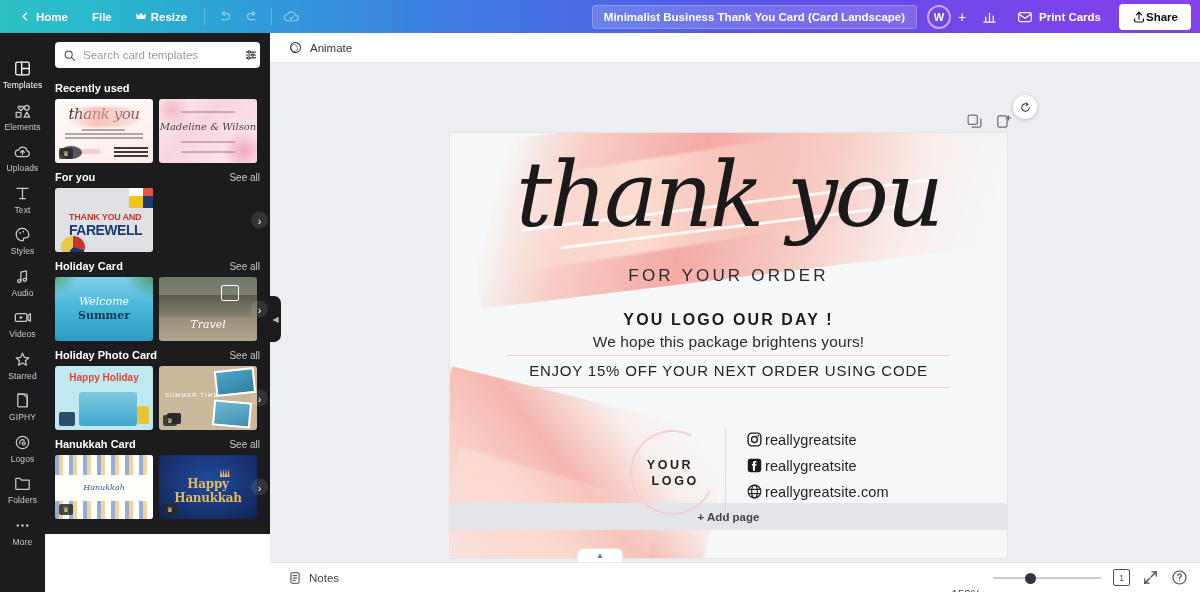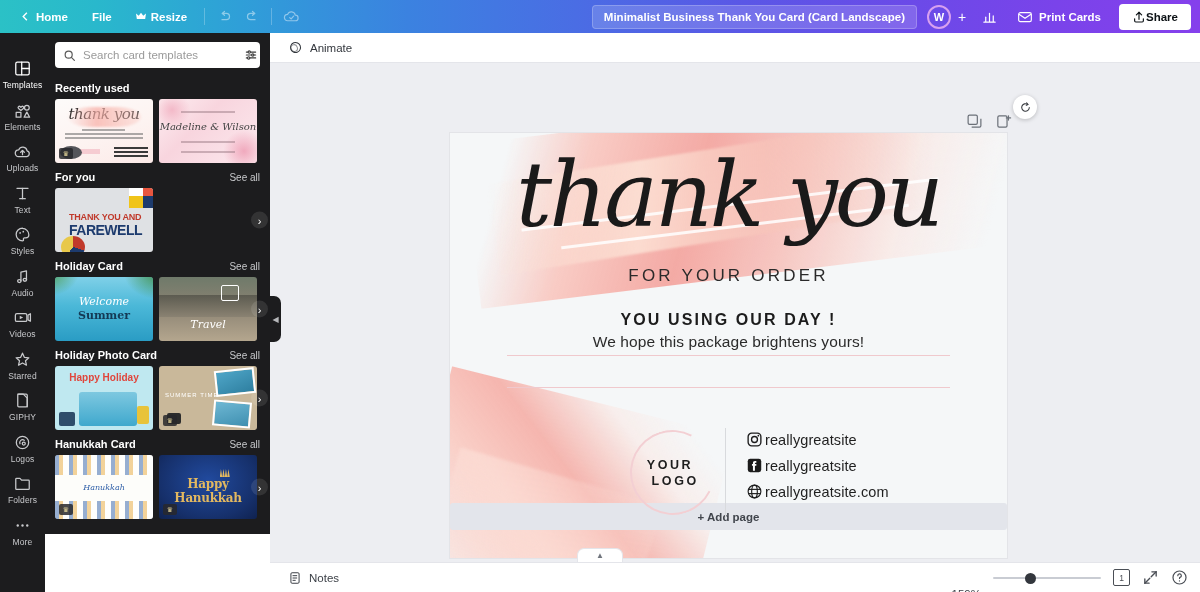--- a/index.html
+++ b/index.html
@@ -745,23 +745,24 @@
         <div class="wash-top"></div>
         <div class="wash-top2"></div>
         <div class="wash-streak"></div>
         <div class="wash-streak b"></div>
         <div class="wash-bl"></div>
         <div class="wash-bl2"></div>
 
         <div class="card-inner">
           <div class="script-ty">thank you</div>
           <div class="sub-order">FOR YOUR ORDER</div>
-          <div class="made-day">YOU USING OUR DAY !</div>
+          <div class="made-day">YOU LOGO OUR DAY !</div>
           <div class="hope-line">We hope this package brightens yours!</div>
           <div class="rule top"></div>
+          <div class="enjoy-line">ENJOY 15% OFF YOUR NEXT ORDER USING CODE</div>
           <div class="rule bot"></div>
 
           <div class="logo-circle">
             <div class="logo-txt1">YOUR</div>
             <div class="logo-txt2">LOGO</div>
           </div>
           <div class="v-div"></div>
           <div class="social" id="socials">
               <div class="soc-row">
      <svg class="soc-ico" viewBox="0 0 24 24" fill="none" stroke="#1c1c1c" stroke-width="1.9">

